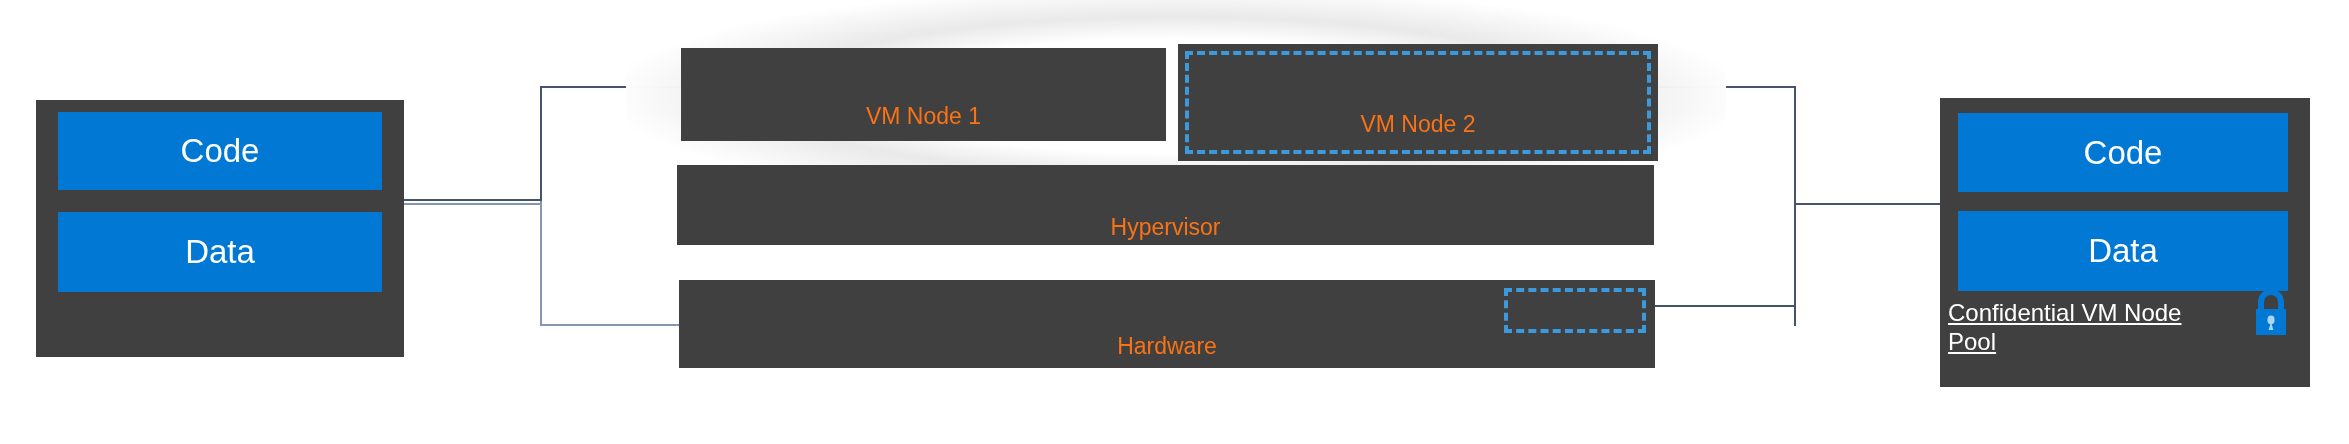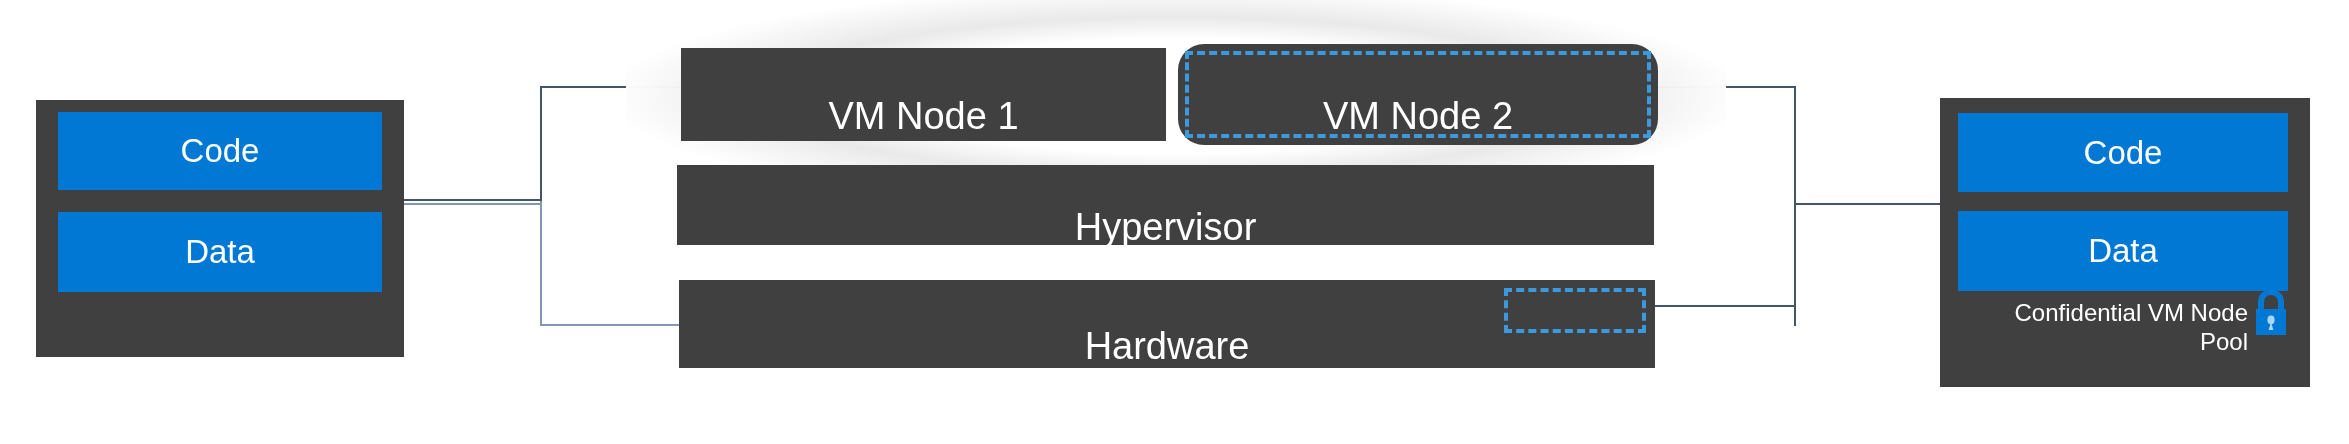--- a/index.html
+++ b/index.html
@@ -75,22 +75,21 @@
   #vm-node-1 {
     left: 681px;
     top: 48px;
     width: 485px;
     height: 93px;
   }
   #vm-node-2 {
     left: 1178px;
     top: 44px;
     width: 480px;
-    height: 101px;
-    border-radius: 26px;
+    height: 117px;
   }
   #vm-node-2 .dashed-inner {
     position: absolute;
     left: 7px;
     top: 7px;
     right: 7px;
     bottom: 7px;
     border: 4px dashed #3C99DC;
     box-sizing: border-box;
   }
@@ -119,22 +118,22 @@
 
   .box-label {
     position: absolute;
     left: 0;
     right: 0;
     top: 0;
     bottom: 0;
     display: flex;
     align-items: center;
     justify-content: center;
-    color: #ffffff;
-    font-size: 38px;
+    color: #f97316;
+    font-size: 23px;
     font-weight: normal;
     z-index: 2;
     margin-top: 44px;
   }
 
   
   #right-pool {
     left: 1940px;
     top: 98px;
     width: 370px;
@@ -155,22 +154,23 @@
     font-size: 33px;
   }
   #right-pool-label {
     position: absolute;
     left: 1948px;
     top: 298px;
     width: 300px;
     color: #ffffff;
     font-size: 24px;
     line-height: 29px;
-    text-align: right;
+    text-align: left;
     white-space: pre-line;
+    text-decoration: underline;
   }
   #lock-icon {
     position: absolute;
     left: 2252px;
     top: 288px;
     width: 38px;
     height: 48px;
   }
 
   

